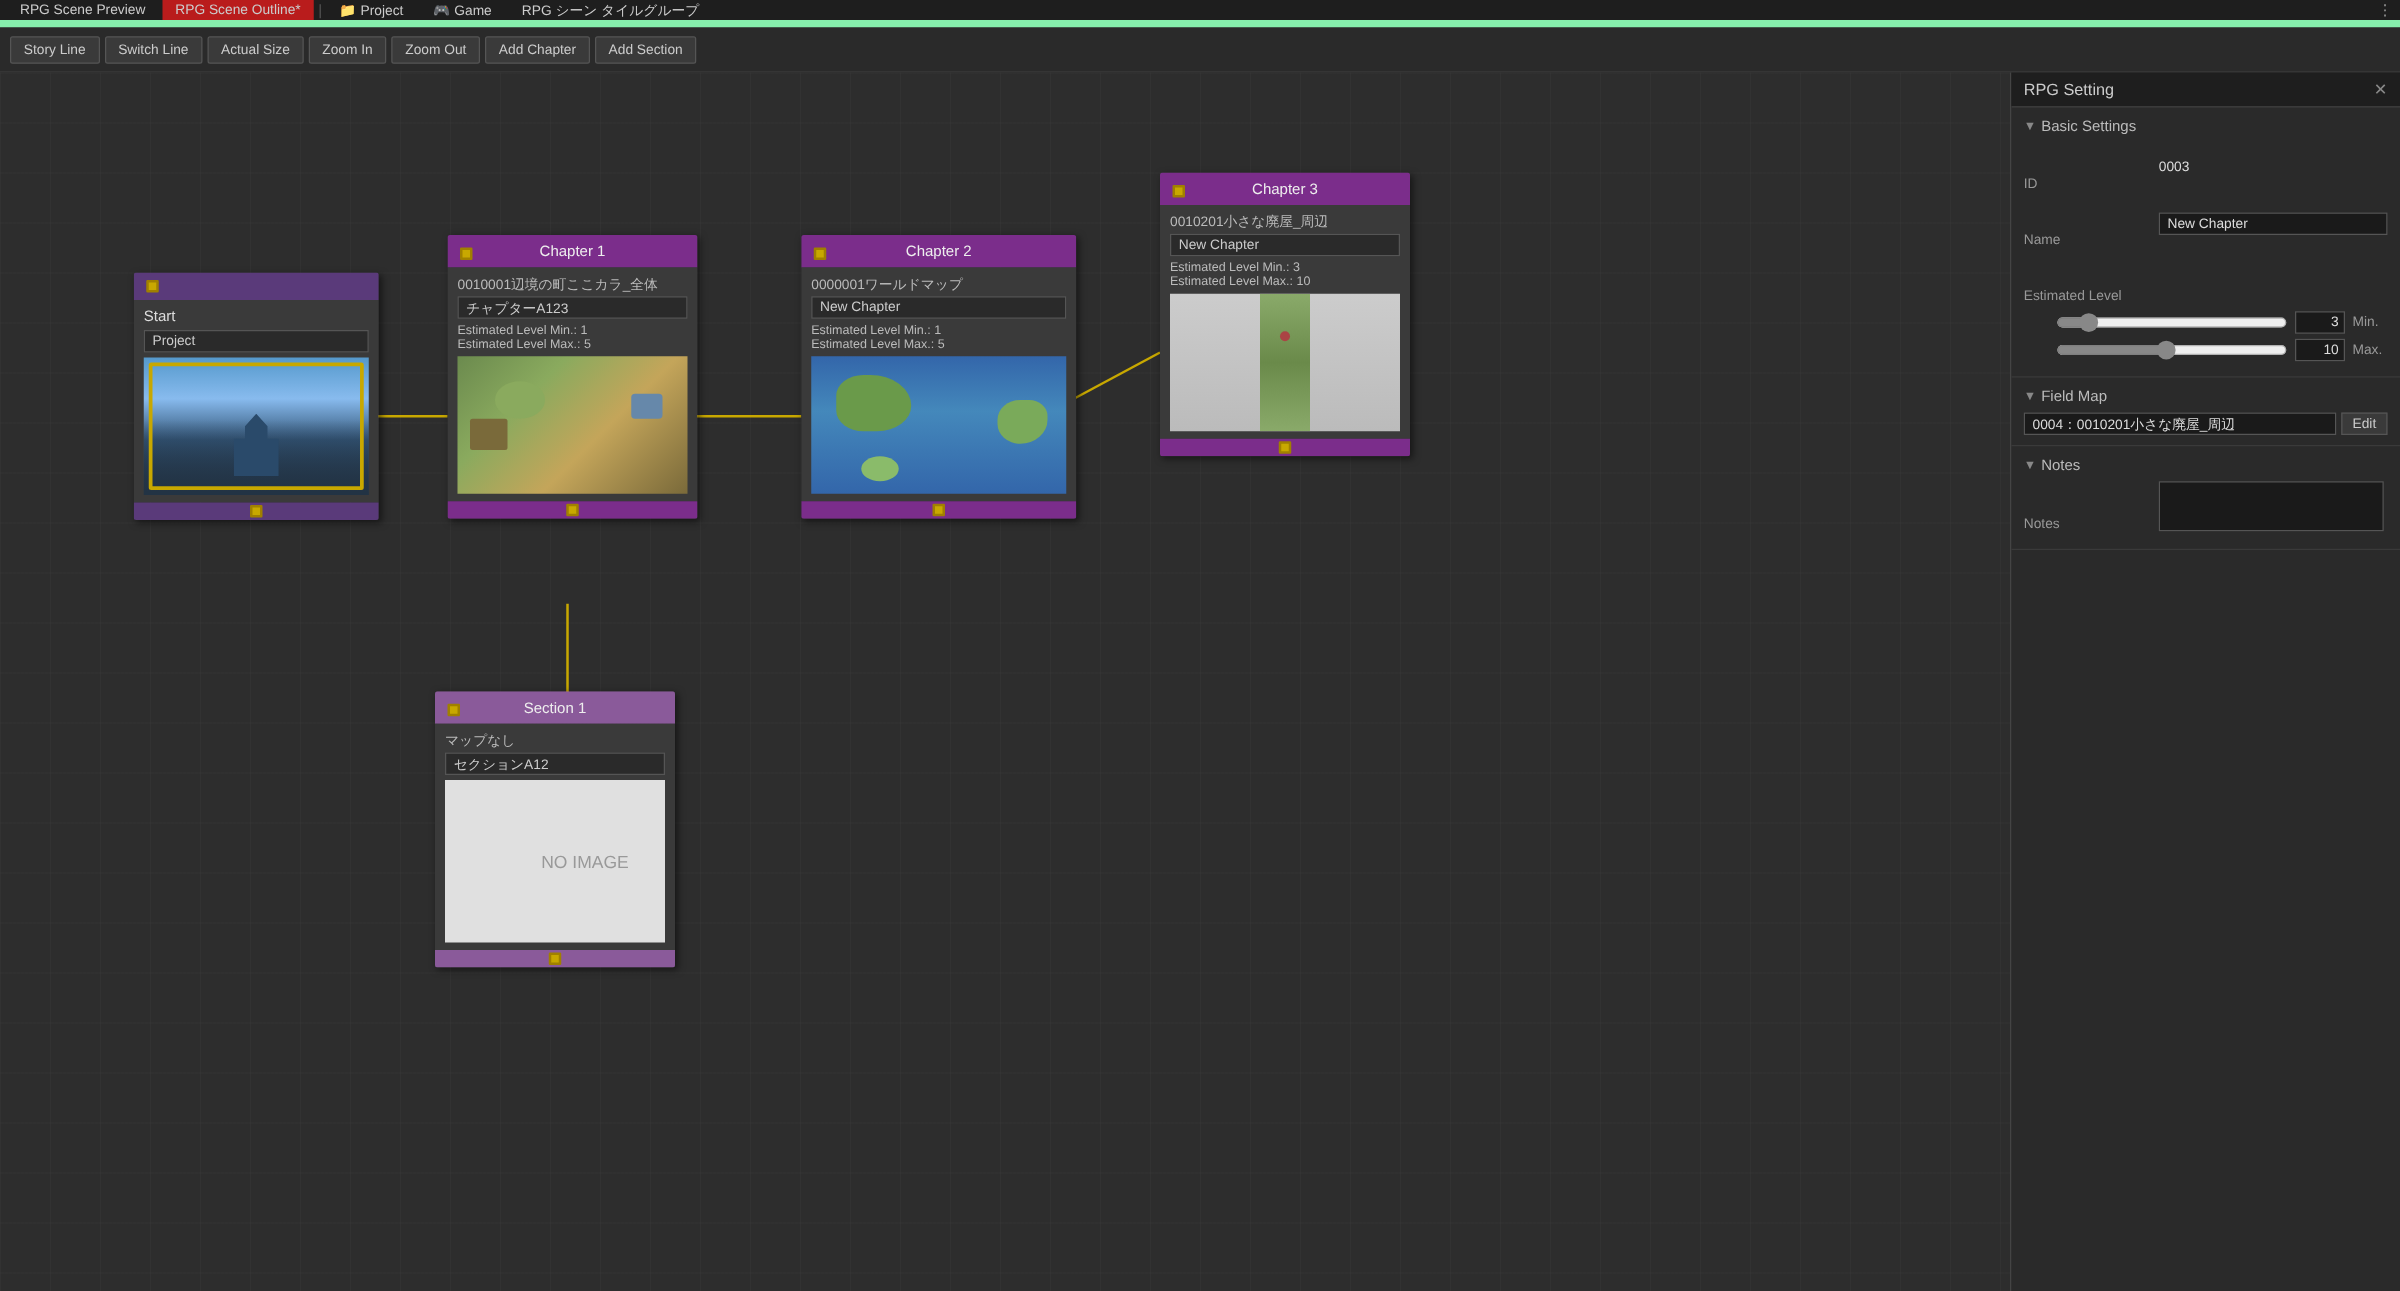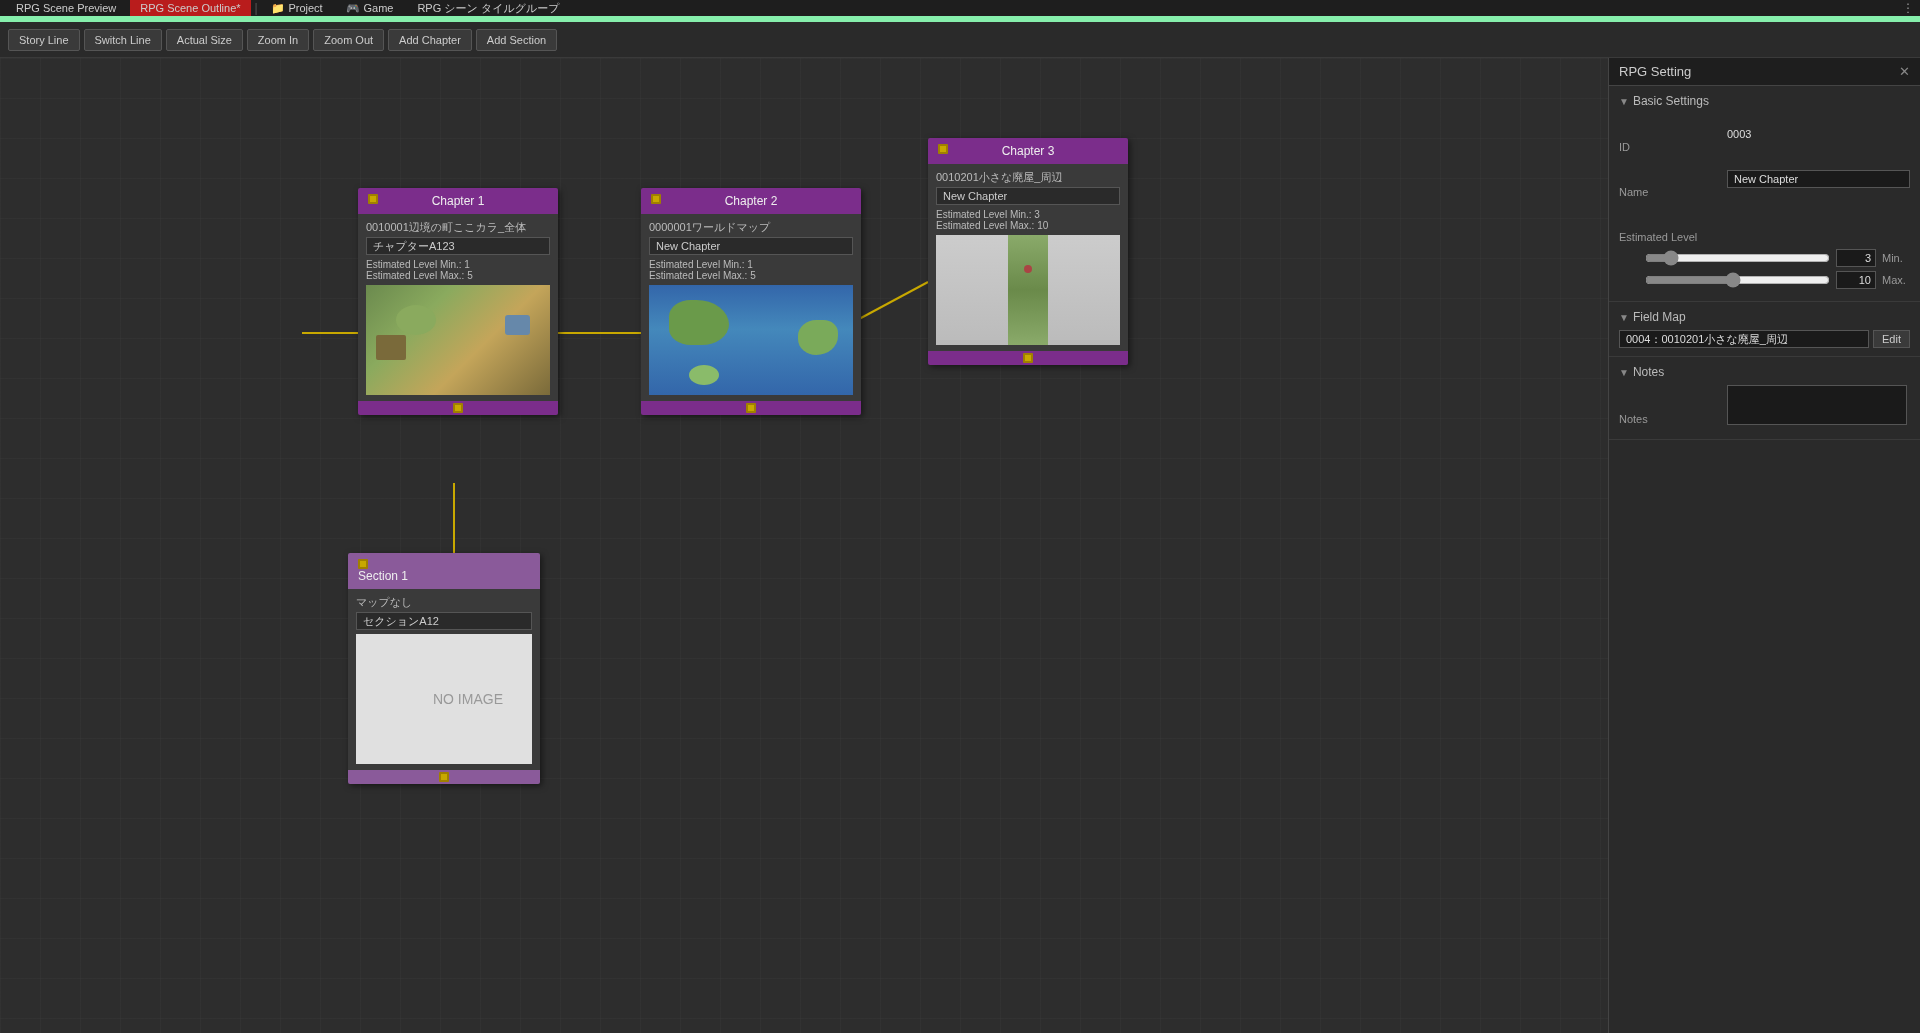--- a/index.html
+++ b/index.html
@@ -178,21 +178,21 @@
     .node {
       position: absolute;
       border-radius: 2px;
       overflow: hidden;
       box-shadow: 2px 2px 6px rgba(0,0,0,0.5);
     }
     .node-header {
       background: #7b2d8b;
       padding: 6px 10px;
       display: flex;
-      align-items: flex-start;
+      align-items: flex-end;
       justify-content: space-between;
       font-size: 12px;
       color: #eee;
     }
     .node-header .connector-dot {
       width: 10px; height: 10px;
       background: #c8a800;
       border: 2px solid #a08000;
       border-radius: 1px;
       display: inline-block;
@@ -236,21 +236,20 @@
       width: 10px; height: 10px;
       background: #c8a800;
       border: 2px solid #a08000;
       border-radius: 1px;
       display: inline-block;
     }
 
     
     .section-node .node-header {
       background: #8a5a9a;
-      flex-direction: column;
     }
     .section-node .node-footer {
       background: #8a5a9a;
     }
 
     
     .start-node .node-header {
       background: #5a3a7a;
     }
     .start-node .node-footer {
@@ -300,20 +299,40 @@
 
       <line class="connector-line" x1="302" y1="275" x2="358" y2="275"></line>
 
       <line class="connector-line" x1="550" y1="275" x2="641" y2="275"></line>
 
       <line class="connector-line" x1="833" y1="275" x2="928" y2="224"></line>
 
       <line class="connector-line" x1="454" y1="425" x2="454" y2="510"></line>
     </svg>
 
+    <div class="node start-node" style="left:107px; top:160px; width:196px;">
+      <div class="node-header">
+        <span class="connector-dot"></span>
+      </div>
+      <div class="node-body">
+        <div class="node-title">Start</div>
+        <input class="node-input" value="Project" style="margin-bottom: 4px;">
+        
+        <div style="width:100%;height:110px;background:linear-gradient(180deg,#5599cc 0%,#88bbee 30%,#335577 60%,#223344 100%);position:relative;overflow:hidden;">
+          <div style="position:absolute;bottom:0;left:0;right:0;height:60px;background:linear-gradient(180deg,transparent,#223344);"></div>
+
+          <div style="position:absolute;bottom:15px;left:50%;transform:translateX(-50%);width:60px;height:50px;background:#2a4a6a;clip-path:polygon(20% 100%,20% 40%,35% 40%,35% 20%,50% 0%,65% 20%,65% 40%,80% 40%,80% 100%);"></div>
+
+          <div style="position:absolute;inset:4px;border:3px solid #c8a800;border-radius:2px;pointer-events:none;"></div>
+        </div>
+      </div>
+      <div class="node-footer">
+        <span class="connector-bottom"></span>
+      </div>
+    </div>
 
     <div class="node" style="left:358px; top:130px; width:200px;">
       <div class="node-header">
         <span class="connector-dot"></span>
         <span>Chapter 1</span>
         <span style="width:10px;"></span>
       </div>
       <div class="node-body">
         <div class="node-sub">0010001辺境の町ここカラ_全体</div>
         <input class="node-input" value="チャプターA123" style="">

